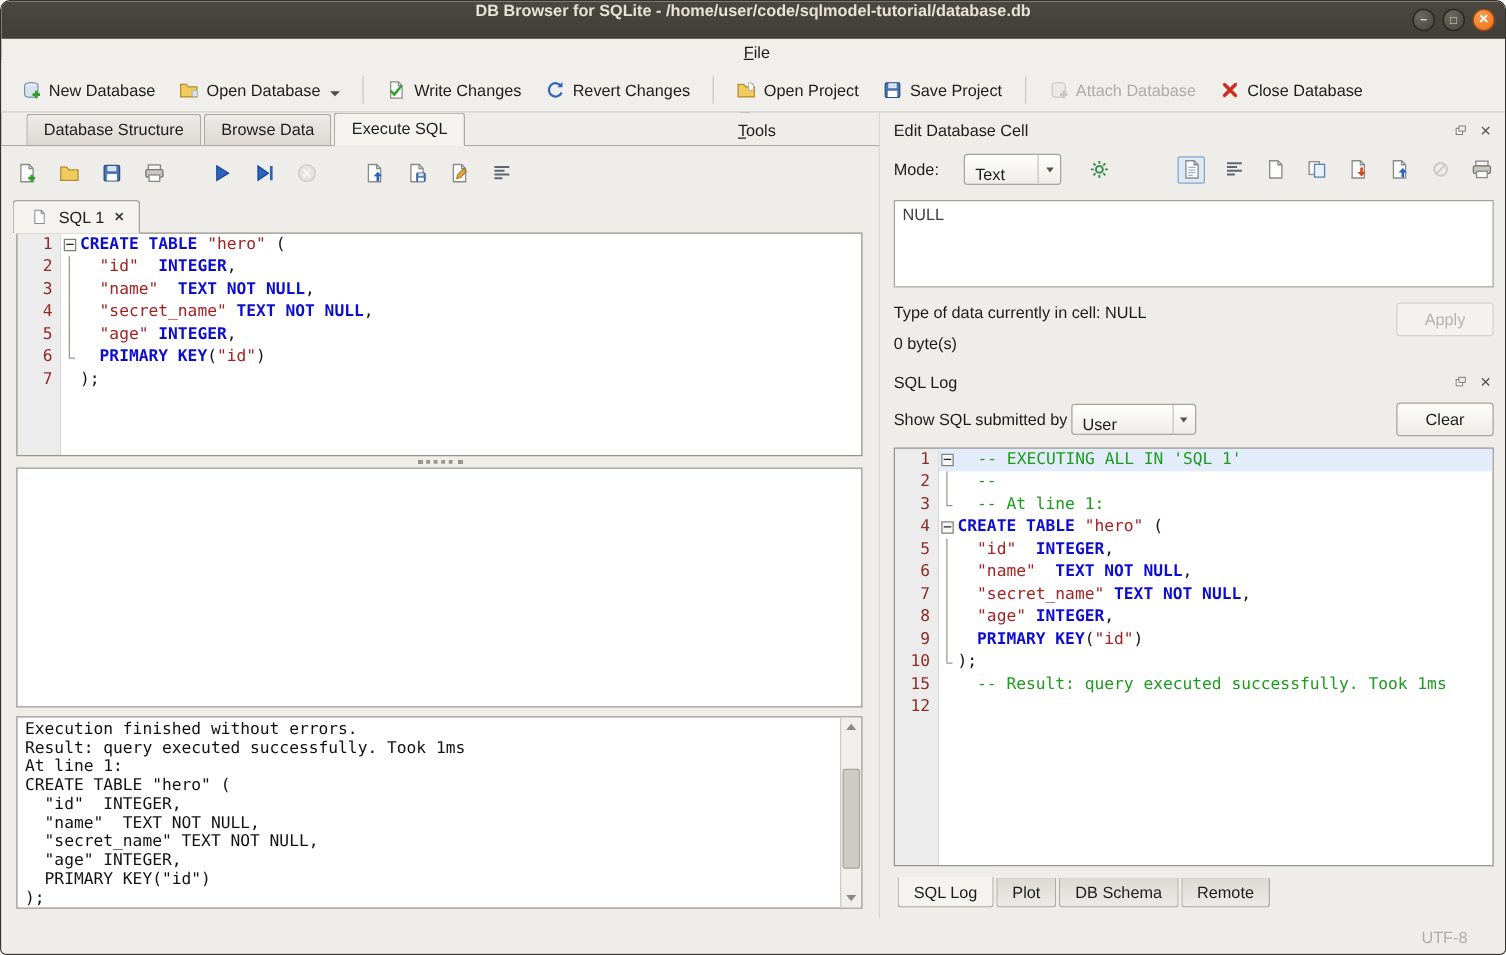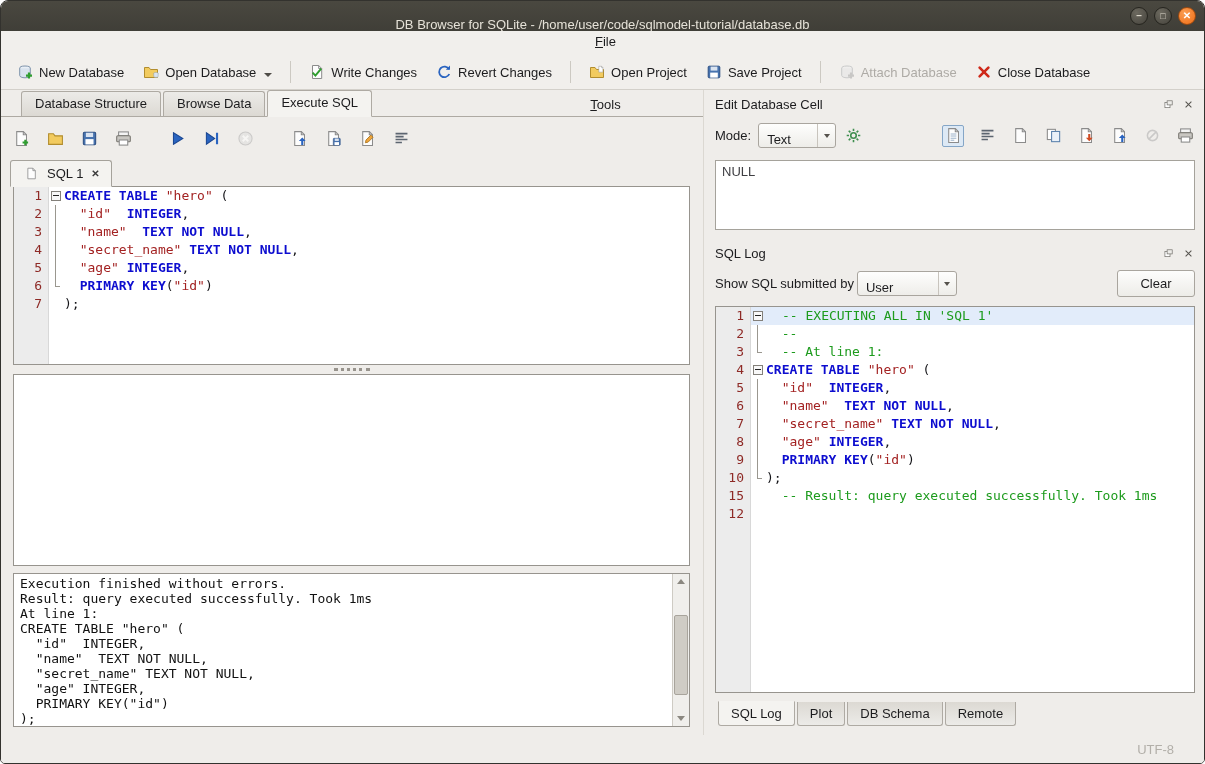--- a/index.html
+++ b/index.html
@@ -1,19 +1,19 @@
 <!DOCTYPE html>
 <html><head>
 <meta charset="utf-8">
 <style>
   html,body{margin:0;padding:0;background:#fff;}
   body{width:1205px;height:764px;position:relative;font-family:"Liberation Sans",sans-serif;font-size:13px;color:#1c1c1e;overflow:hidden;}
   #window{position:absolute;inset:0;background:#efedea;border:1px solid #33322e;border-radius:8px 8px 5px 5px;overflow:hidden;box-sizing:border-box;}
   
-  .titlebar{position:absolute;top:0;left:0;right:0;height:47px;background:linear-gradient(#4a4840,#3a3933);display:flex;align-items:center;justify-content:center;color:#e6e2d8;font-weight:normal;border-bottom:1px solid #2b2a26;box-sizing:border-box;}
+  .titlebar{position:absolute;top:0;left:0;right:0;height:47px;background:linear-gradient(#4a4840,#3a3933);display:flex;align-items:flex-start;justify-content:center;color:#e6e2d8;font-weight:bold;border-bottom:1px solid #2b2a26;box-sizing:border-box;}
   .winbtns{position:absolute;right:8px;top:6px;display:flex;gap:6px;}
   .winbtn{width:18px;height:18px;border-radius:50%;background:radial-gradient(circle at 35% 30%,#6c695f,#45433c);border:1px solid #26251f;box-sizing:border-box;display:flex;align-items:center;justify-content:center;}
   .winbtn::after{font-size:10px;line-height:1;color:#ded9cd;font-weight:bold;}
   .winbtn.min::after{content:"–";}
   .winbtn.max::after{content:"□";font-size:9px;}
   .winbtn.close{background:radial-gradient(circle at 35% 30%,#fb9d52,#ee6d16);border-color:#9c4a10;}
   .winbtn.close::after{content:"✕";color:#fff;}
   
   .menubar{position:absolute;top:30px;left:0;right:0;height:24px;background:#f1efec;display:flex;align-items:center;padding-left:6px;flex-direction:column;}
   .menu-item{padding:3px 8px;}
@@ -74,21 +74,21 @@
   .sb-btn{width:16px;height:15px;position:relative;flex:none;}
   .sb-btn.up::before{content:"";position:absolute;left:4px;top:5px;border-left:4px solid transparent;border-right:4px solid transparent;border-bottom:5px solid #8b8881;}
   .sb-btn.down{margin-top:auto;}
   .sb-btn.down::before{content:"";position:absolute;left:4px;top:5px;border-left:4px solid transparent;border-right:4px solid transparent;border-top:5px solid #8b8881;}
   .sb-thumb{width:12px;height:78px;margin-top:26px;background:#cfccc5;border:1px solid #a8a49c;border-radius:2px;flex:none;}
   
   .dock-header{display:flex;align-items:center;height:18px;flex:none;}
   .dock-title{flex:1;}
   .dock-btn{width:14px;height:14px;margin-left:6px;display:flex;align-items:center;justify-content:center;}
   .dock-btn svg{width:11px;height:11px;}
-  .cell-controls{display:flex;align-items:center;margin-top:9px;gap:7px;height:27px;flex:none;}
+  .cell-controls{display:flex;align-items:center;margin-top:9px;gap:20px;height:27px;flex:none;}
   .combo{height:25px;box-sizing:border-box;border:1px solid #a9a59e;border-radius:3px;background:linear-gradient(#fefefd,#eeede9);display:flex;align-items:flex-end;}
   .combo .val{padding:0 8px;flex:1;}
   .combo .arrow{width:17px;align-self:stretch;display:flex;align-items:center;justify-content:center;border-left:1px solid #c8c4bd;}
   .combo .arrow::before{content:"";border-left:3.5px solid transparent;border-right:3.5px solid transparent;border-top:4.5px solid #55524c;}
   .combo.mode{width:78px;}
   .combo.user{width:100px;}
   .cell-icons{margin-left:auto;display:flex;gap:13px;align-items:center;}
   .icon-frame{border:1px solid #85a6c7;background:#dde9f5;border-radius:2px;}
   .cell-editor{margin-top:11px;height:70px;border:1px solid #a5a29b;background:#fff;padding:3px 6px;box-sizing:border-box;color:#3e3e42;flex:none;}
   .cell-info{display:flex;margin-top:12px;align-items:flex-start;flex:none;}
@@ -467,20 +467,27 @@
                 <rect x="4" y="9.4" width="8" height="4.8" fill="#fff" stroke="#8a8a8a"></rect>
               </svg>
             </span>
           </div>
       </div>
 
       <div class="cell-editor">
         <span>NULL</span>
       </div>
 
+      <div class="cell-info">
+        <div class="cell-info-left">
+          <div>Type of data currently in cell: NULL</div>
+          <div class="size-text">0 byte(s)</div>
+        </div>
+        <div class="btn disabled">Apply</div>
+      </div>
 
       <div class="dock-header sqllog-header">
         <span class="dock-title">SQL Log</span>
         <span class="dock-btn">
             <svg viewBox="0 0 16 16" width="16" height="16">
               <rect x="2.8" y="5.2" width="7.4" height="7.4" fill="#fff" stroke="#6f6d68"></rect>
               <rect x="6" y="2.6" width="7.4" height="6" fill="#edece9" stroke="#6f6d68"></rect>
             </svg>
           </span>
         <span class="dock-btn">

